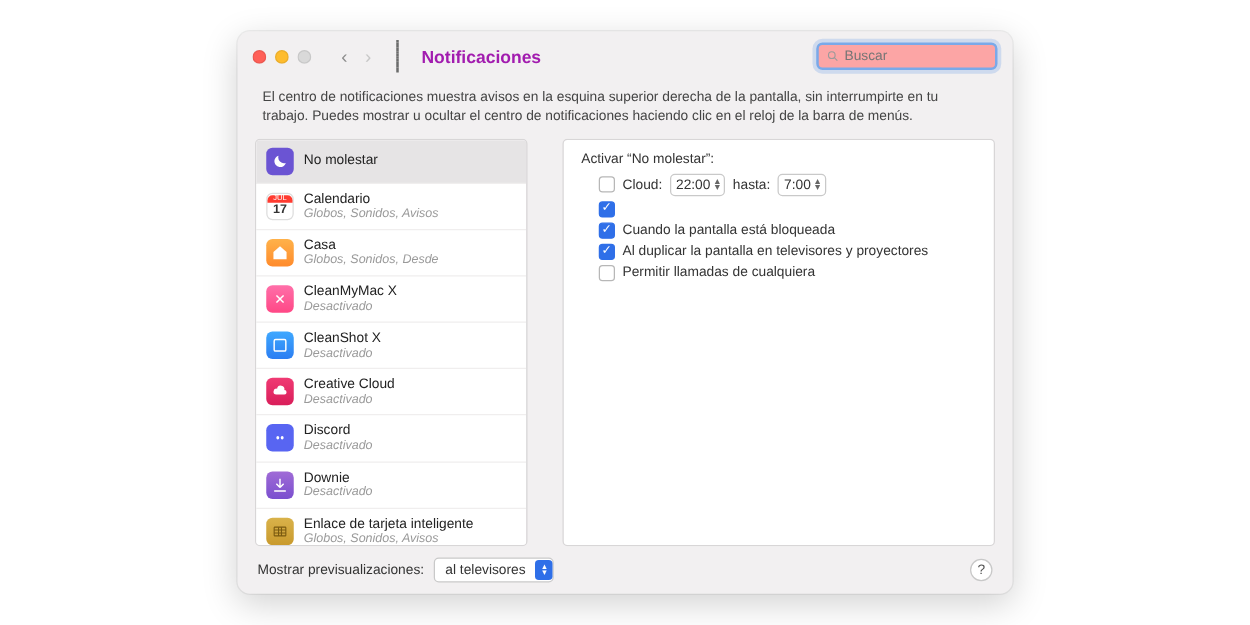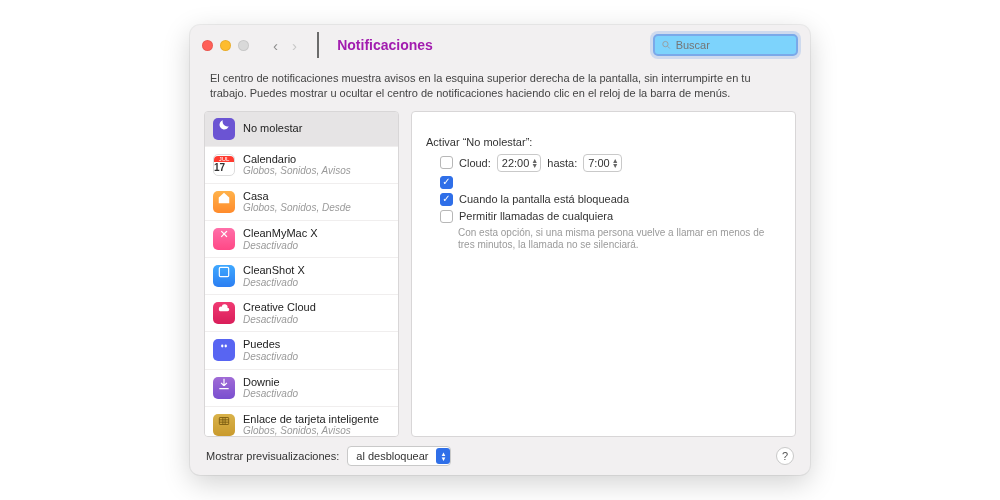--- a/index.html
+++ b/index.html
@@ -44,21 +44,21 @@
     margin-left:6px;
   }
   .grid-icon i { background:#6b6b6b; width:2.2px;height:2.2px; display:block;}
   .title { font-weight:600; font-size:14px; color:#a21caf; margin-left:8px;}
   .spacer { flex:1; }
   .searchwrap {
     width: 145px;
     height: 22px;
     border: 2px solid #7aa9e9;
     border-radius: 5px;
-    background:#7dd3fc;
+    background:#fca5a5;
     display:flex;
     align-items:center;
     padding: 0 6px;
     box-shadow: 0 0 0 3px rgba(100,150,230,0.25);
   }
   .searchwrap svg { width:12px;height:12px; fill:none; stroke:#9a9a9a; stroke-width:2;}
   .searchwrap input {
     border:none; outline:none; font-size:11px; color:#666; background:transparent; width:100%; margin-left:4px;
   }
   .desc {
@@ -68,53 +68,54 @@
     line-height: 1.35;
   }
   .content {
     flex:1;
     display:flex;
     gap:12px;
     padding: 0 14px 0 14px;
     overflow:hidden;
   }
   .sidebar {
-    width: 195px;
+    width: 218px;
     background:#fff;
     border:1px solid #d8d6d7;
     border-radius:4px;
     overflow-y:auto;
     font-size:11px;
   }
   .item {
     display:flex;
     align-items:center;
     gap:8px;
     padding:6px 8px;
     border-bottom:1px solid #f0eeee;
   }
   .item.selected { background:#e6e4e5;}
   .appicon {
     width:22px;height:22px;border-radius:5px;
-    display:flex;justify-content:center;
+    display:flex;align-items:center;justify-content:center;
     font-size:11px;color:#fff;flex-shrink:0;
   }
   .appicon svg { width:14px;height:14px; }
   .itext { display:flex;flex-direction:column; line-height:1.15;}
   .iname { color:#222;}
   .isub { color:#9a9a9a; font-size:10px;font-style:italic;}
   .pane {
     flex:1;
     background:#fff;
     border:1px solid #d8d6d7;
     border-radius:4px;
-    padding: 20px 14px;
+    padding: 5px 14px;
     font-size:11px;
     color:#333;
     overflow:auto;
+    margin-left:16px;
   }
   .section-head { margin: 4px 0 6px 0;}
   .row { display:flex; align-items:center; gap:6px; margin: 4px 0 4px 14px;}
   .chk {
     width:13px;height:13px;border:1px solid #b7b7b7;border-radius:3px;background:#fff;
     display:inline-flex;align-items:center;justify-content:center;flex-shrink:0;
   }
   .chk.checked { background:#2f6fe8;border-color:#2f6fe8;}
   .chk.checked::after { content:"✓"; color:#fff; font-size:10px; line-height:1;}
   .timebox {
@@ -269,21 +270,21 @@
           </div>
       </div>
       <div class="item">
         <div class="appicon discord">
           <svg viewBox="0 0 24 24" fill="#fff">
               <ellipse cx="9" cy="12" rx="2" ry="2.4"></ellipse>
               <ellipse cx="15" cy="12" rx="2" ry="2.4"></ellipse>
             </svg>
         </div>
         <div class="itext">
-            <span class="iname">Puedes</span>
+            <span class="iname">Discord</span>
             <span class="isub">Desactivado</span>
           </div>
       </div>
       <div class="item">
         <div class="appicon downie">
           <svg viewBox="0 0 24 24" fill="#fff">
               <path d="M12 3v12m0 0l-5-5m5 5l5-5M4 20h16" stroke="#fff" stroke-width="2" fill="none"></path>
             </svg>
         </div>
         <div class="itext">
@@ -326,33 +327,36 @@
         </span>
       </div>
 
       <div class="row">
         <span class="chk checked"></span>
       </div>
       <div class="row">
         <span class="chk checked"></span>
         <span>Cuando la pantalla está bloqueada</span>
       </div>
+      <div class="row">
+        <span class="chk checked"></span>
+        <span>Al duplicar la pantalla en televisores y proyectores</span>
+      </div>
 
 
       <div class="row">
         <span class="chk"></span>
         <span>Permitir llamadas de cualquiera</span>
       </div>
-      <div class="note">Con esta opción, si una misma persona vuelve a llamar en menos de tres minutos, la llamada no se silenciará.</div>
     </div>
 
   </div>
 
   <div class="footer">
     <span>Mostrar previsualizaciones:</span>
     <span class="select">
-      <span>al desbloquear</span>
+      <span>al televisores</span>
       <span class="cap">▴<br>▾</span>
     </span>
     <span class="help">?</span>
   </div>
 
 </div>
 
 </body></html>

